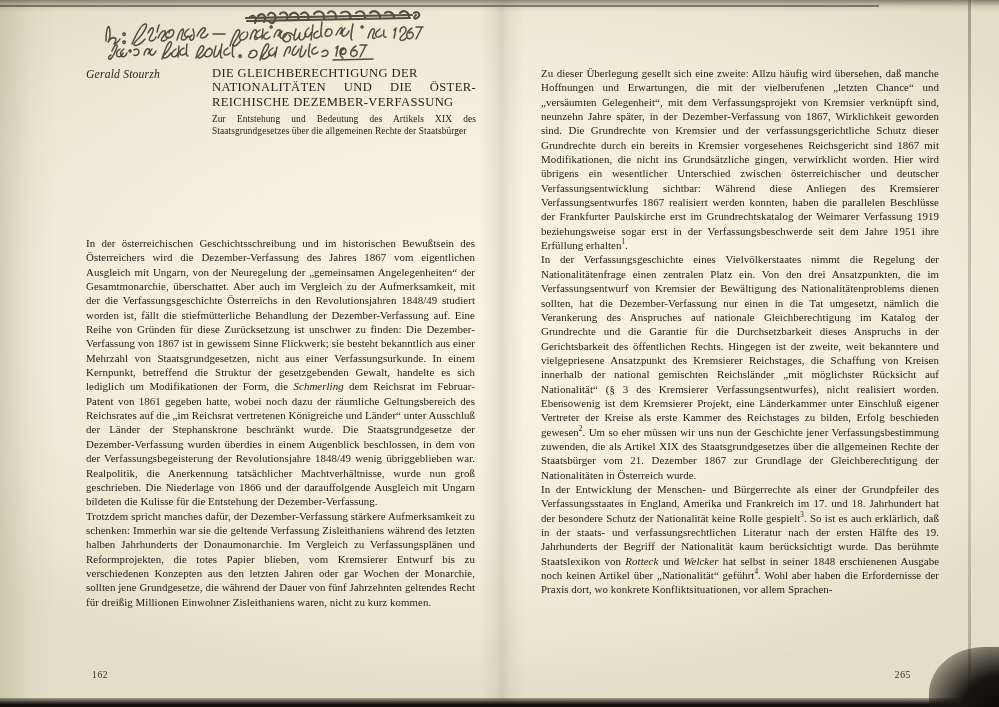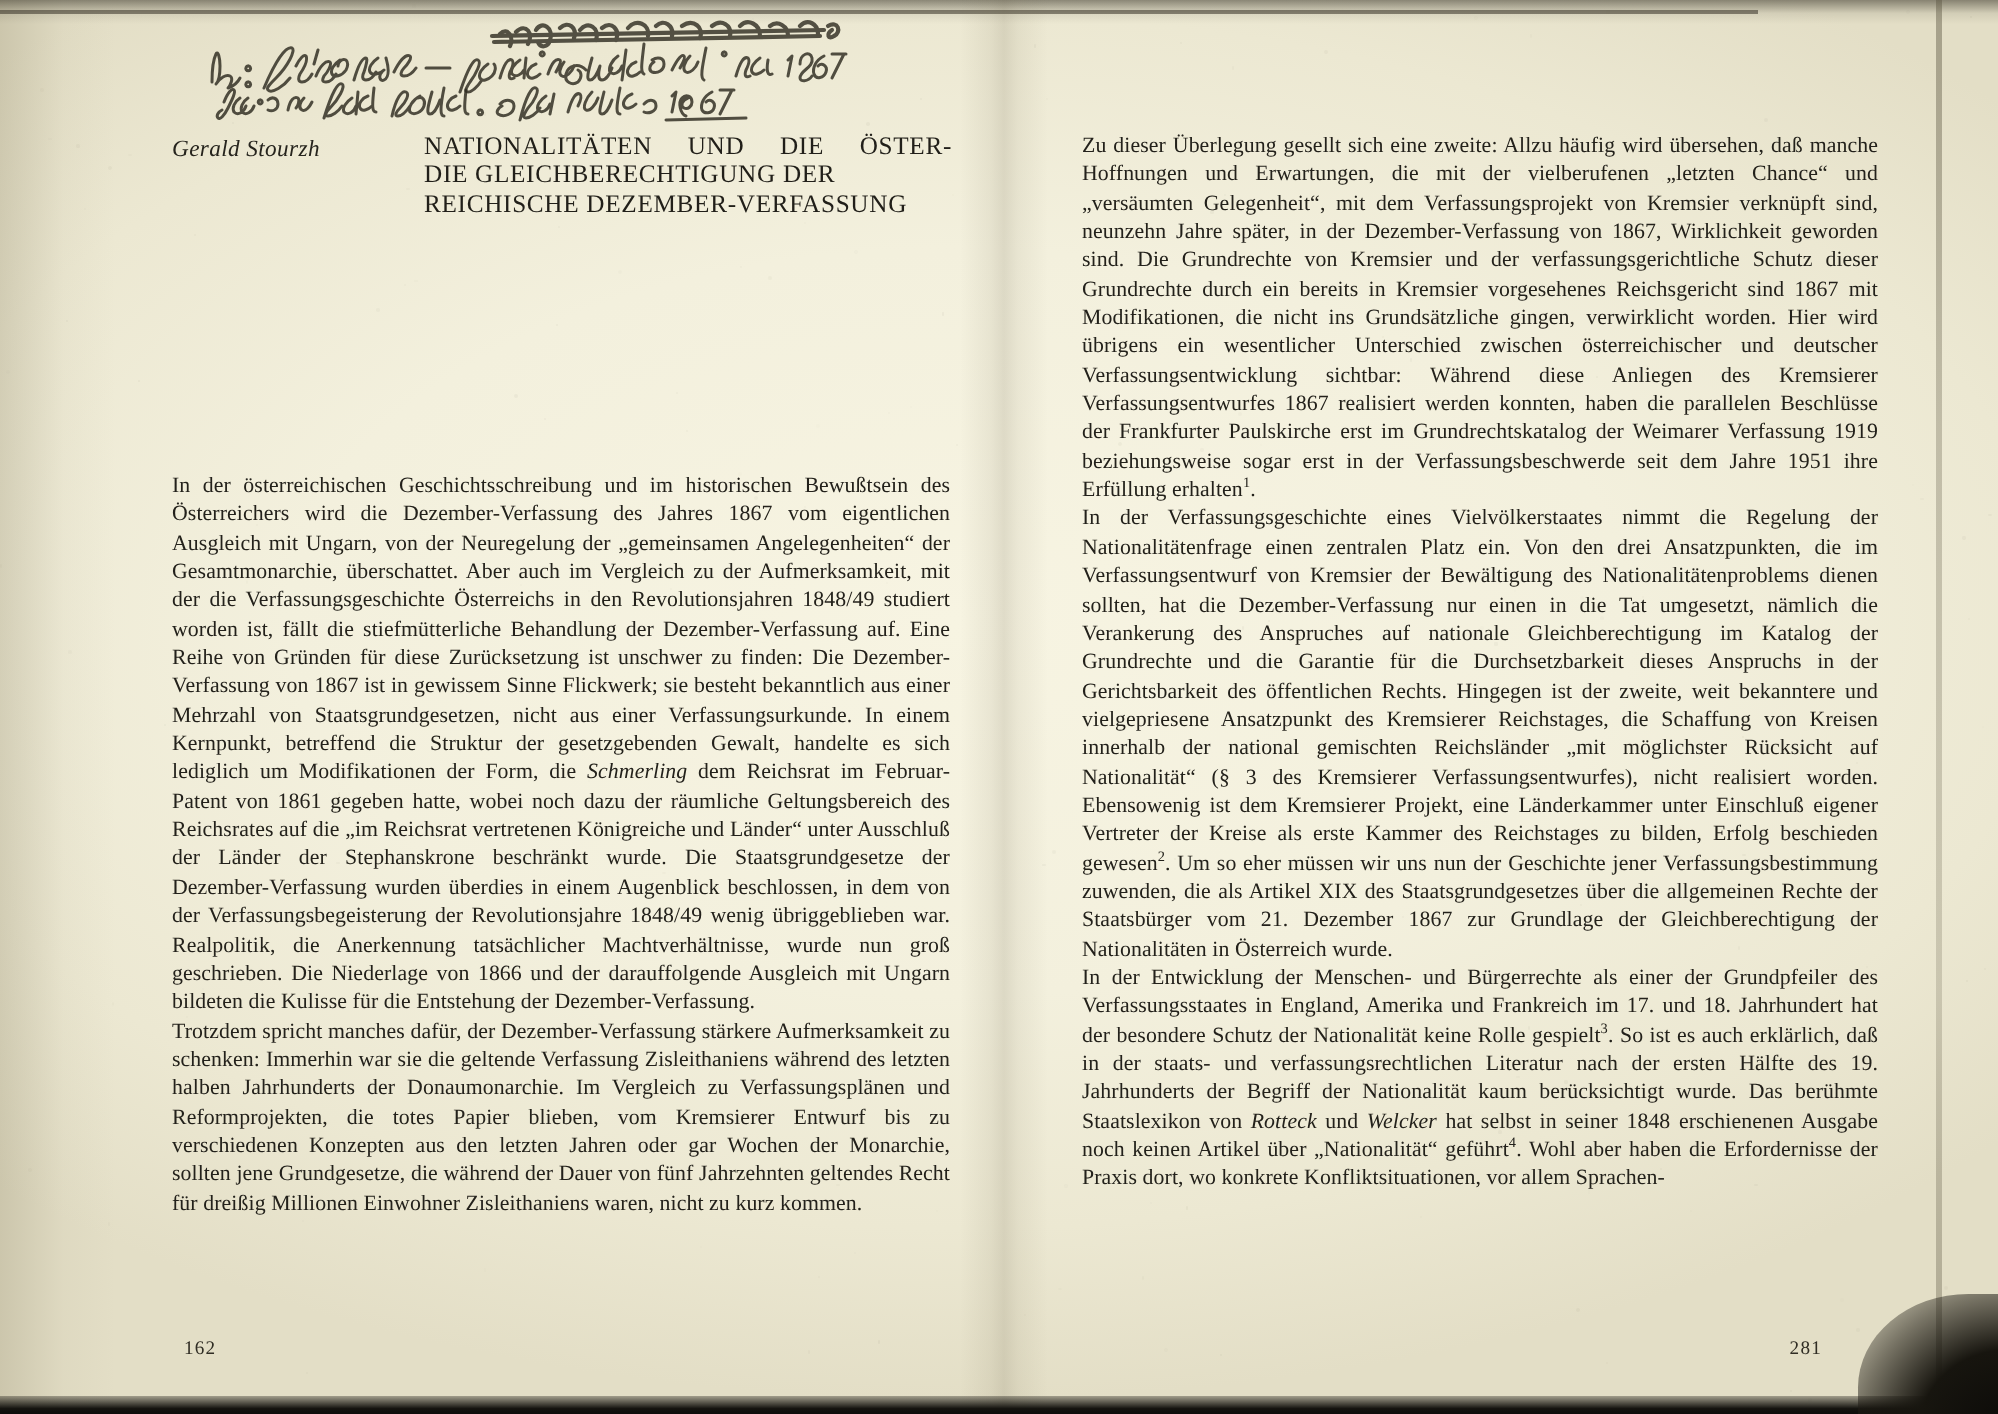--- a/index.html
+++ b/index.html
@@ -284,48 +284,49 @@
         <path d="M233 52 l40,-1"></path>
       </g>
     </svg>
   </div>
 
   <div class="content">
 
     <div class="byline">Gerald Stourzh</div>
 
     <div class="title-block">
+      <div class="title-line">DIE GLEICHBERECHTIGUNG DER</div>
       <div class="title-line justify">
           <span>NATIONALITÄTEN</span>
           <span>UND</span>
           <span>DIE</span>
           <span>ÖSTER-</span>
         </div>
-      <div class="title-line">DIE GLEICHBERECHTIGUNG DER</div>
       <div class="title-line">REICHISCHE DEZEMBER-VERFASSUNG</div>
+      <div class="subtitle">Zur Entstehung und Bedeutung des Artikels XIX des Staatsgrundgesetzes über die allgemeinen Rechte der Staatsbürger</div>
     </div>
 
 
     <div class="col col-left">
       <div class="body">
           <p>In der österreichischen Geschichtsschreibung und im historischen Bewußtsein des Österreichers wird die Dezember-Verfassung des Jahres 1867 vom eigentlichen Ausgleich mit Ungarn, von der Neuregelung der „gemeinsamen Angelegenheiten“ der Gesamtmonarchie, überschattet. Aber auch im Vergleich zu der Aufmerksamkeit, mit der die Verfassungsgeschichte Österreichs in den Revolutionsjahren 1848/49 studiert worden ist, fällt die stiefmütterliche Behandlung der Dezember-Verfassung auf. Eine Reihe von Gründen für diese Zurücksetzung ist unschwer zu finden: Die Dezember-Verfassung von 1867 ist in gewissem Sinne Flickwerk; sie besteht bekanntlich aus einer Mehrzahl von Staatsgrundgesetzen, nicht aus einer Verfassungsurkunde. In einem Kernpunkt, betreffend die Struktur der gesetzgebenden Gewalt, handelte es sich lediglich um Modifikationen der Form, die <span class="it">Schmerling</span> dem Reichsrat im Februar-Patent von 1861 gegeben hatte, wobei noch dazu der räumliche Geltungsbereich des Reichsrates auf die „im Reichsrat vertretenen Königreiche und Länder“ unter Ausschluß der Länder der Stephanskrone beschränkt wurde. Die Staatsgrundgesetze der Dezember-Verfassung wurden überdies in einem Augenblick beschlossen, in dem von der Verfassungsbegeisterung der Revolutionsjahre 1848/49 wenig übriggeblieben war. Realpolitik, die Anerkennung tatsächlicher Machtverhältnisse, wurde nun groß geschrieben. Die Niederlage von 1866 und der darauffolgende Ausgleich mit Ungarn bildeten die Kulisse für die Entstehung der Dezember-Verfassung.</p>
           <p>Trotzdem spricht manches dafür, der Dezember-Verfassung stärkere Aufmerksamkeit zu schenken: Immerhin war sie die geltende Verfassung Zisleithaniens während des letzten halben Jahrhunderts der Donaumonarchie. Im Vergleich zu Verfassungsplänen und Reformprojekten, die totes Papier blieben, vom Kremsierer Entwurf bis zu verschiedenen Konzepten aus den letzten Jahren oder gar Wochen der Monarchie, sollten jene Grundgesetze, die während der Dauer von fünf Jahrzehnten geltendes Recht für dreißig Millionen Einwohner Zisleithaniens waren, nicht zu kurz kommen.</p>
         </div>
     </div>
 
     <div class="col col-right">
       <div class="body">
           <p>Zu dieser Überlegung gesellt sich eine zweite: Allzu häufig wird übersehen, daß manche Hoffnungen und Erwartungen, die mit der vielberufenen „letzten Chance“ und „versäumten Gelegenheit“, mit dem Verfassungsprojekt von Kremsier verknüpft sind, neunzehn Jahre später, in der Dezember-Verfassung von 1867, Wirklichkeit geworden sind. Die Grundrechte von Kremsier und der verfassungsgerichtliche Schutz dieser Grundrechte durch ein bereits in Kremsier vorgesehenes Reichsgericht sind 1867 mit Modifikationen, die nicht ins Grundsätzliche gingen, verwirklicht worden. Hier wird übrigens ein wesentlicher Unterschied zwischen österreichischer und deutscher Verfassungsentwicklung sichtbar: Während diese Anliegen des Kremsierer Verfassungsentwurfes 1867 realisiert werden konnten, haben die parallelen Beschlüsse der Frankfurter Paulskirche erst im Grundrechtskatalog der Weimarer Verfassung 1919 beziehungsweise sogar erst in der Verfassungsbeschwerde seit dem Jahre 1951 ihre Erfüllung erhalten<sup>1</sup>.</p>
           <p>In der Verfassungsgeschichte eines Vielvölkerstaates nimmt die Regelung der Nationalitätenfrage einen zentralen Platz ein. Von den drei Ansatzpunkten, die im Verfassungsentwurf von Kremsier der Bewältigung des Nationalitätenproblems dienen sollten, hat die Dezember-Verfassung nur einen in die Tat umgesetzt, nämlich die Verankerung des Anspruches auf nationale Gleichberechtigung im Katalog der Grundrechte und die Garantie für die Durchsetzbarkeit dieses Anspruchs in der Gerichtsbarkeit des öffentlichen Rechts. Hingegen ist der zweite, weit bekanntere und vielgepriesene Ansatzpunkt des Kremsierer Reichstages, die Schaffung von Kreisen innerhalb der national gemischten Reichsländer „mit möglichster Rücksicht auf Nationalität“ (§ 3 des Kremsierer Verfassungsentwurfes), nicht realisiert worden. Ebensowenig ist dem Kremsierer Projekt, eine Länderkammer unter Einschluß eigener Vertreter der Kreise als erste Kammer des Reichstages zu bilden, Erfolg beschieden gewesen<sup>2</sup>. Um so eher müssen wir uns nun der Geschichte jener Verfassungsbestimmung zuwenden, die als Artikel XIX des Staatsgrundgesetzes über die allgemeinen Rechte der Staatsbürger vom 21. Dezember 1867 zur Grundlage der Gleichberechtigung der Nationalitäten in Österreich wurde.</p>
           <p>In der Entwicklung der Menschen- und Bürgerrechte als einer der Grundpfeiler des Verfassungsstaates in England, Amerika und Frankreich im 17. und 18. Jahrhundert hat der besondere Schutz der Nationalität keine Rolle gespielt<sup>3</sup>. So ist es auch erklärlich, daß in der staats- und verfassungsrechtlichen Literatur nach der ersten Hälfte des 19. Jahrhunderts der Begriff der Nationalität kaum berücksichtigt wurde. Das berühmte Staatslexikon von <span class="it">Rotteck</span> und <span class="it">Welcker</span> hat selbst in seiner 1848 erschienenen Ausgabe noch keinen Artikel über „Nationalität“ geführt<sup>4</sup>. Wohl aber haben die Erfordernisse der Praxis dort, wo konkrete Konfliktsituationen, vor allem Sprachen-</p>
         </div>
     </div>
 
     <div class="folio folio-left">162</div>
-    <div class="folio folio-right">281</div>
+    <div class="folio folio-right">265</div>
   </div>
 
   <div class="speckle">
       <i class="stray-mark" style="left:870.8px;top:368.1px;width:0.7px;height:0.7px;border-radius:50%;opacity:0.19"></i>
       <i class="stray-mark" style="left:188.2px;top:154.3px;width:1.4px;height:1.4px;border-radius:50%;opacity:0.14"></i>
       <i class="stray-mark" style="left:790.4px;top:298.0px;width:2.0px;height:2.0px;border-radius:50%;opacity:0.09"></i>
       <i class="stray-mark" style="left:271.9px;top:208.6px;width:1.0px;height:1.0px;border-radius:50%;opacity:0.18"></i>
       <i class="stray-mark" style="left:360.7px;top:67.8px;width:1.7px;height:1.7px;border-radius:50%;opacity:0.21"></i>
       <i class="stray-mark" style="left:803.1px;top:4.9px;width:1.7px;height:1.7px;border-radius:50%;opacity:0.06"></i>
       <i class="stray-mark" style="left:241.9px;top:634.4px;width:1.2px;height:1.2px;border-radius:50%;opacity:0.05"></i>

